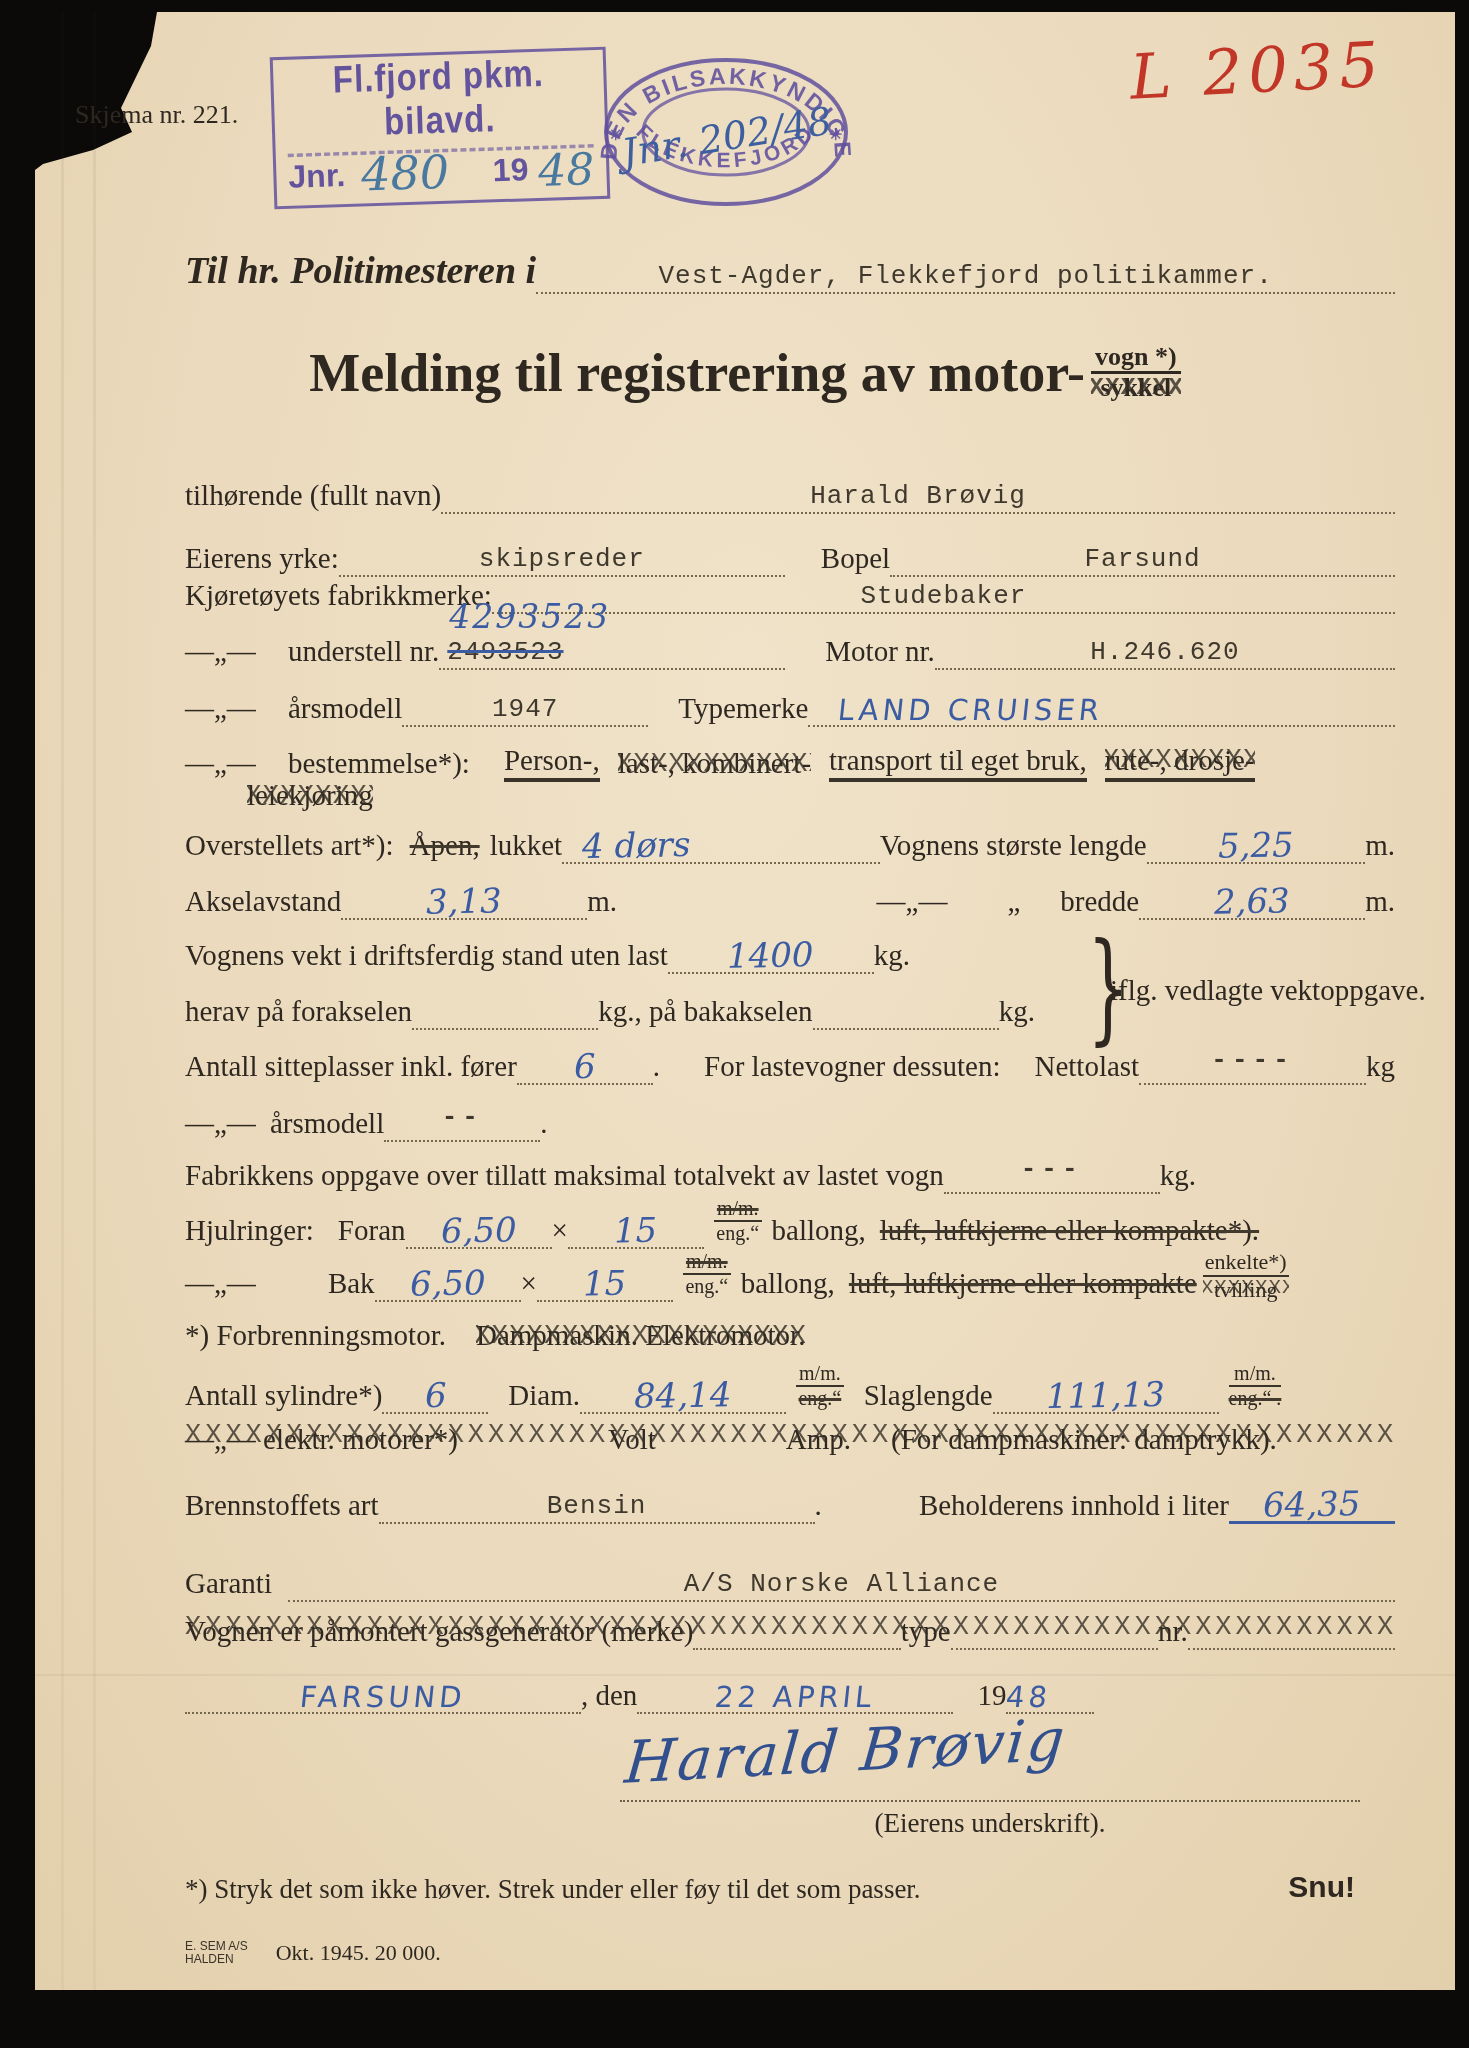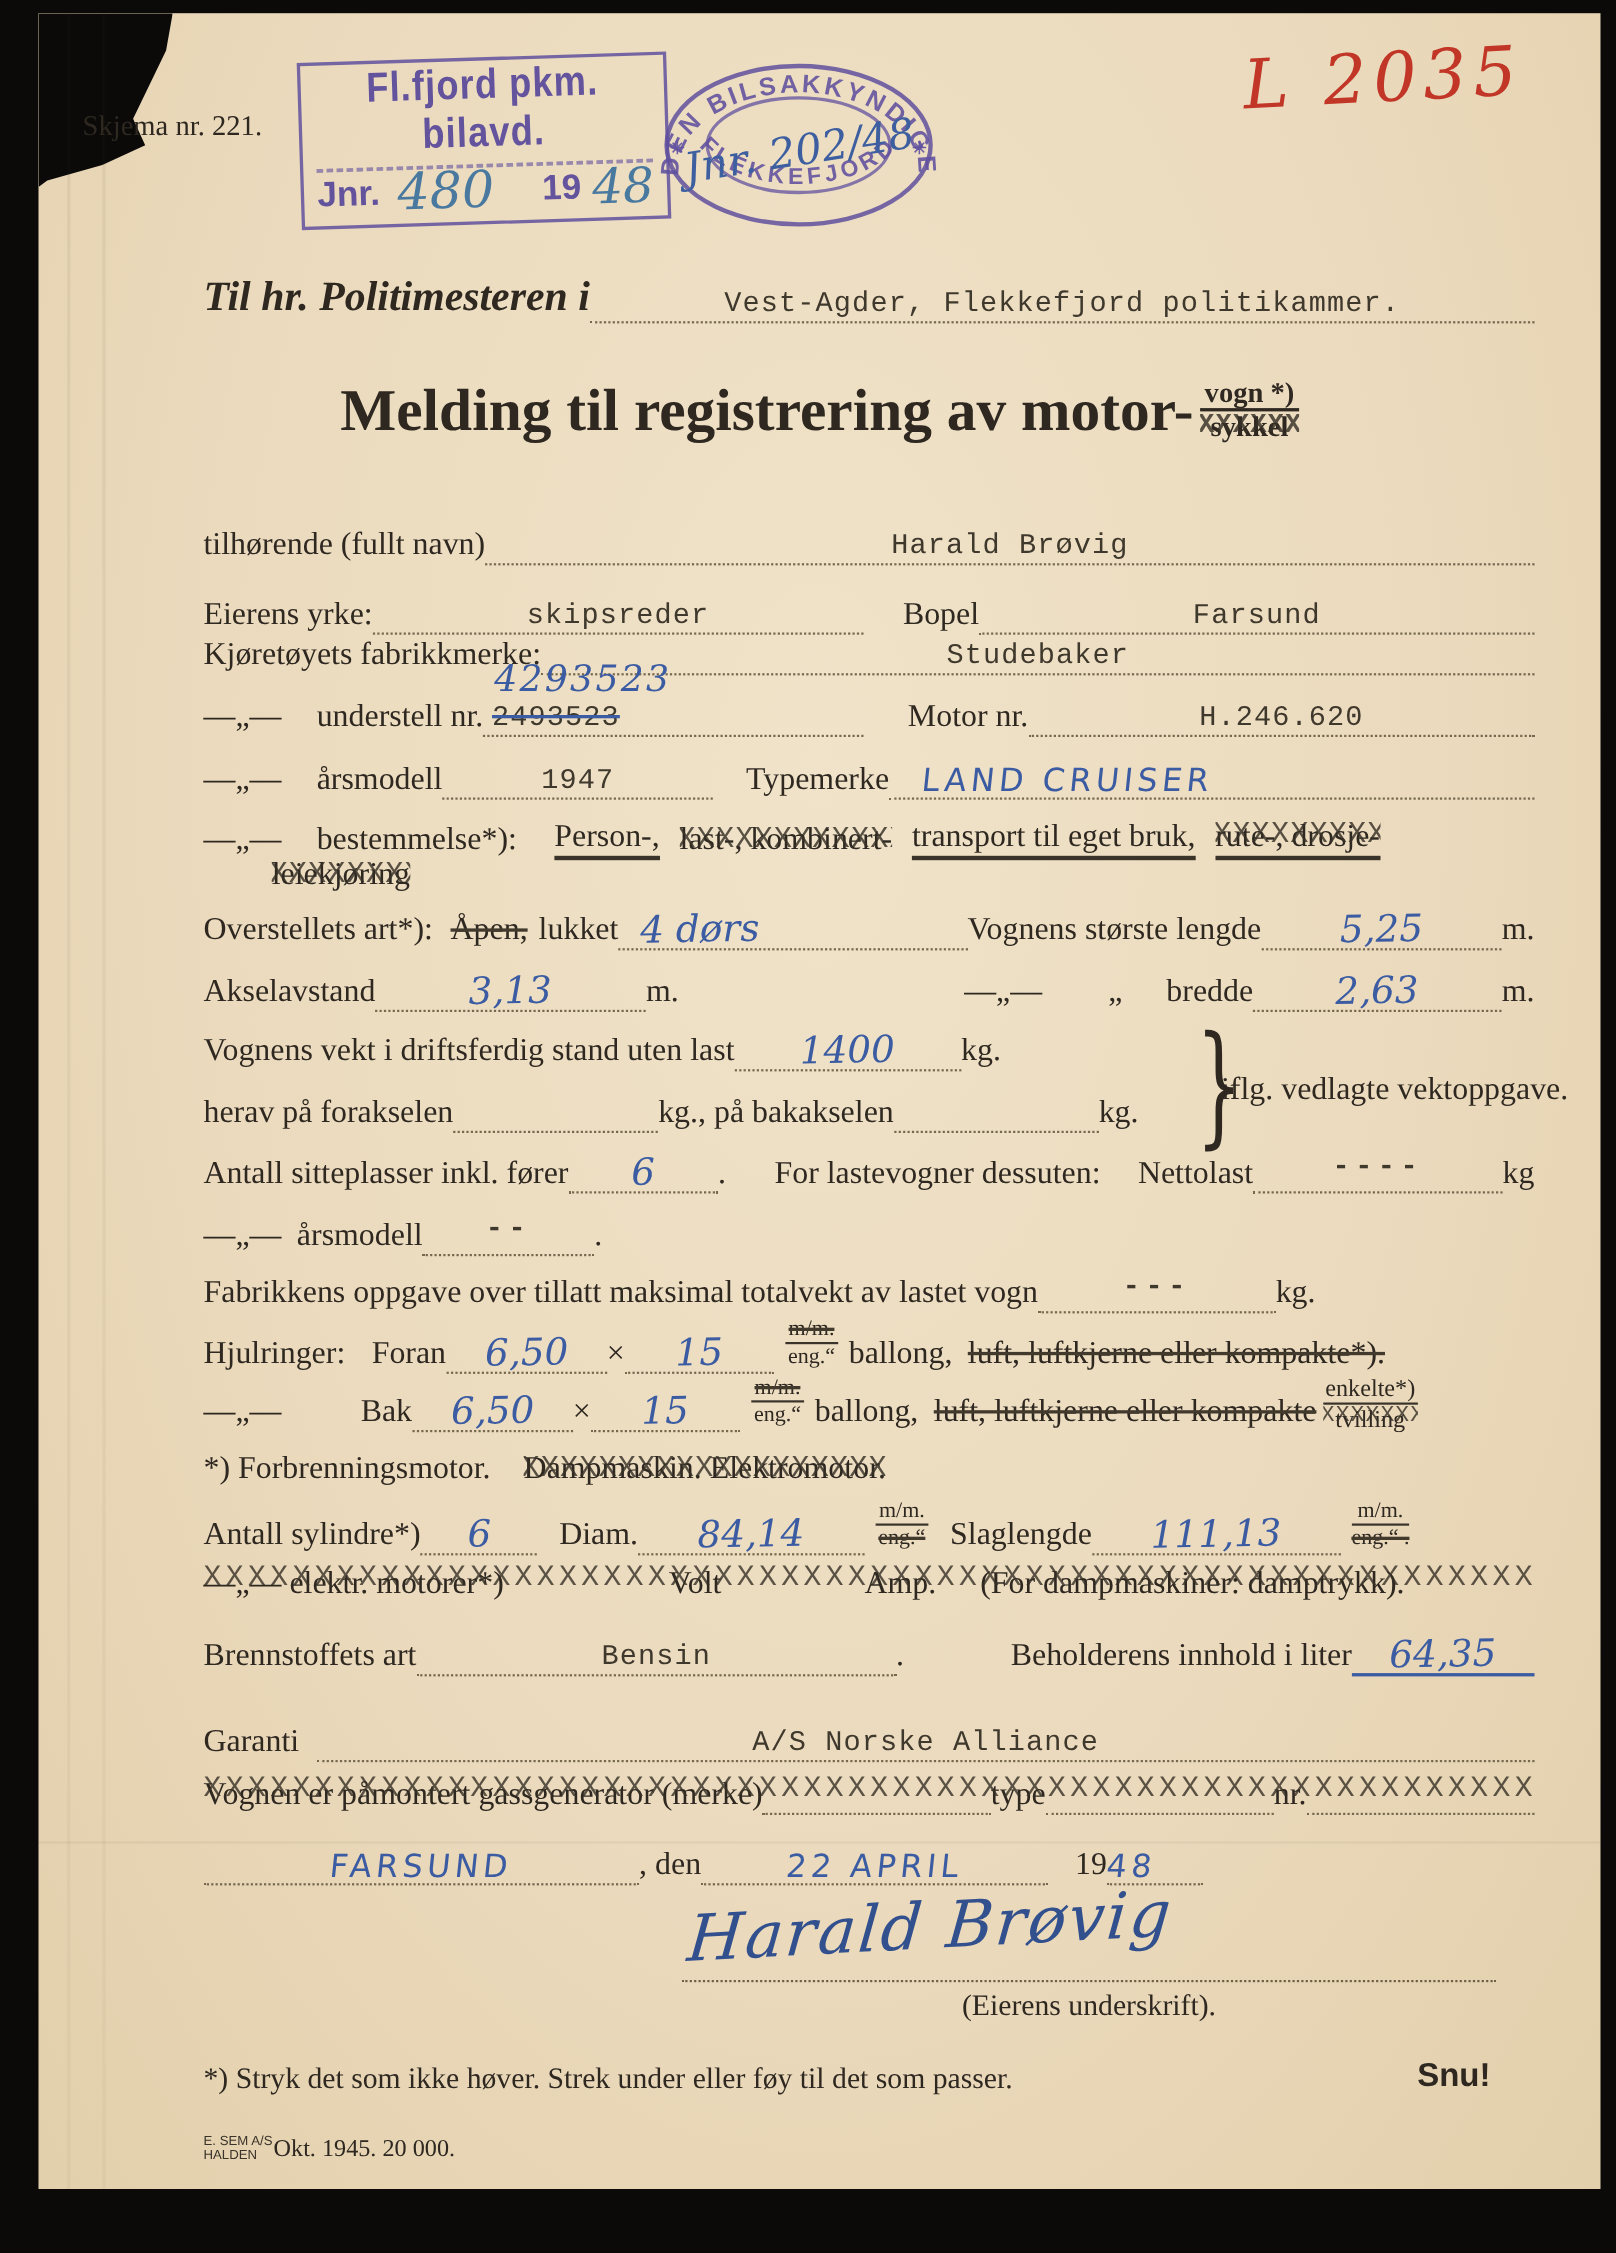--- a/index.html
+++ b/index.html
@@ -67,21 +67,21 @@
              font-size:33px;color:#3b5ca2;letter-spacing:2px;}
   .brace{left:1035px;top:915px;font-size:120px;font-family:"DejaVu Serif",serif;color:#2e2821;
          transform:scaleX(0.55);line-height:1;}
   .brace-note{left:1075px;top:962px;font-size:29px;}
   .sig-name{left:590px;top:1705px;font-family:"DejaVu Serif",serif;font-style:italic;font-size:58px;
             color:#32508e;transform:rotate(-3deg) skewX(-8deg);letter-spacing:2px;}
   .sig-line{left:585px;top:1788px;width:740px;border-bottom:2px dotted #6d6046;}
   .sig-caption{left:585px;top:1796px;width:740px;text-align:center;font-size:27px;}
   .footnote{left:150px;top:1862px;font-size:27px;}
   .turn{right:100px;top:1858px;font-weight:bold;font-size:30px;font-family:"Liberation Sans",sans-serif;}
-  .printer{left:150px;top:1928px;display:flex;align-items:flex-end;gap:1px;}
+  .printer{left:150px;top:1928px;display:flex;align-items:flex-end;gap:28px;}
   .printer .tiny{font-size:12px;line-height:1.1;font-family:"Liberation Sans",sans-serif;color:#3a332a;}
   .printer .rest{font-size:22px;}
   .svg-purple{fill:rgba(96,80,158,0.88);font-family:"Liberation Sans",sans-serif;font-weight:bold;}
   .svg-hand{fill:#3d5fa0;font-family:"DejaVu Serif",serif;font-style:italic;}
 </style>
 </head>
 <body>
 
 <div class="scan">
   <div class="paper">

